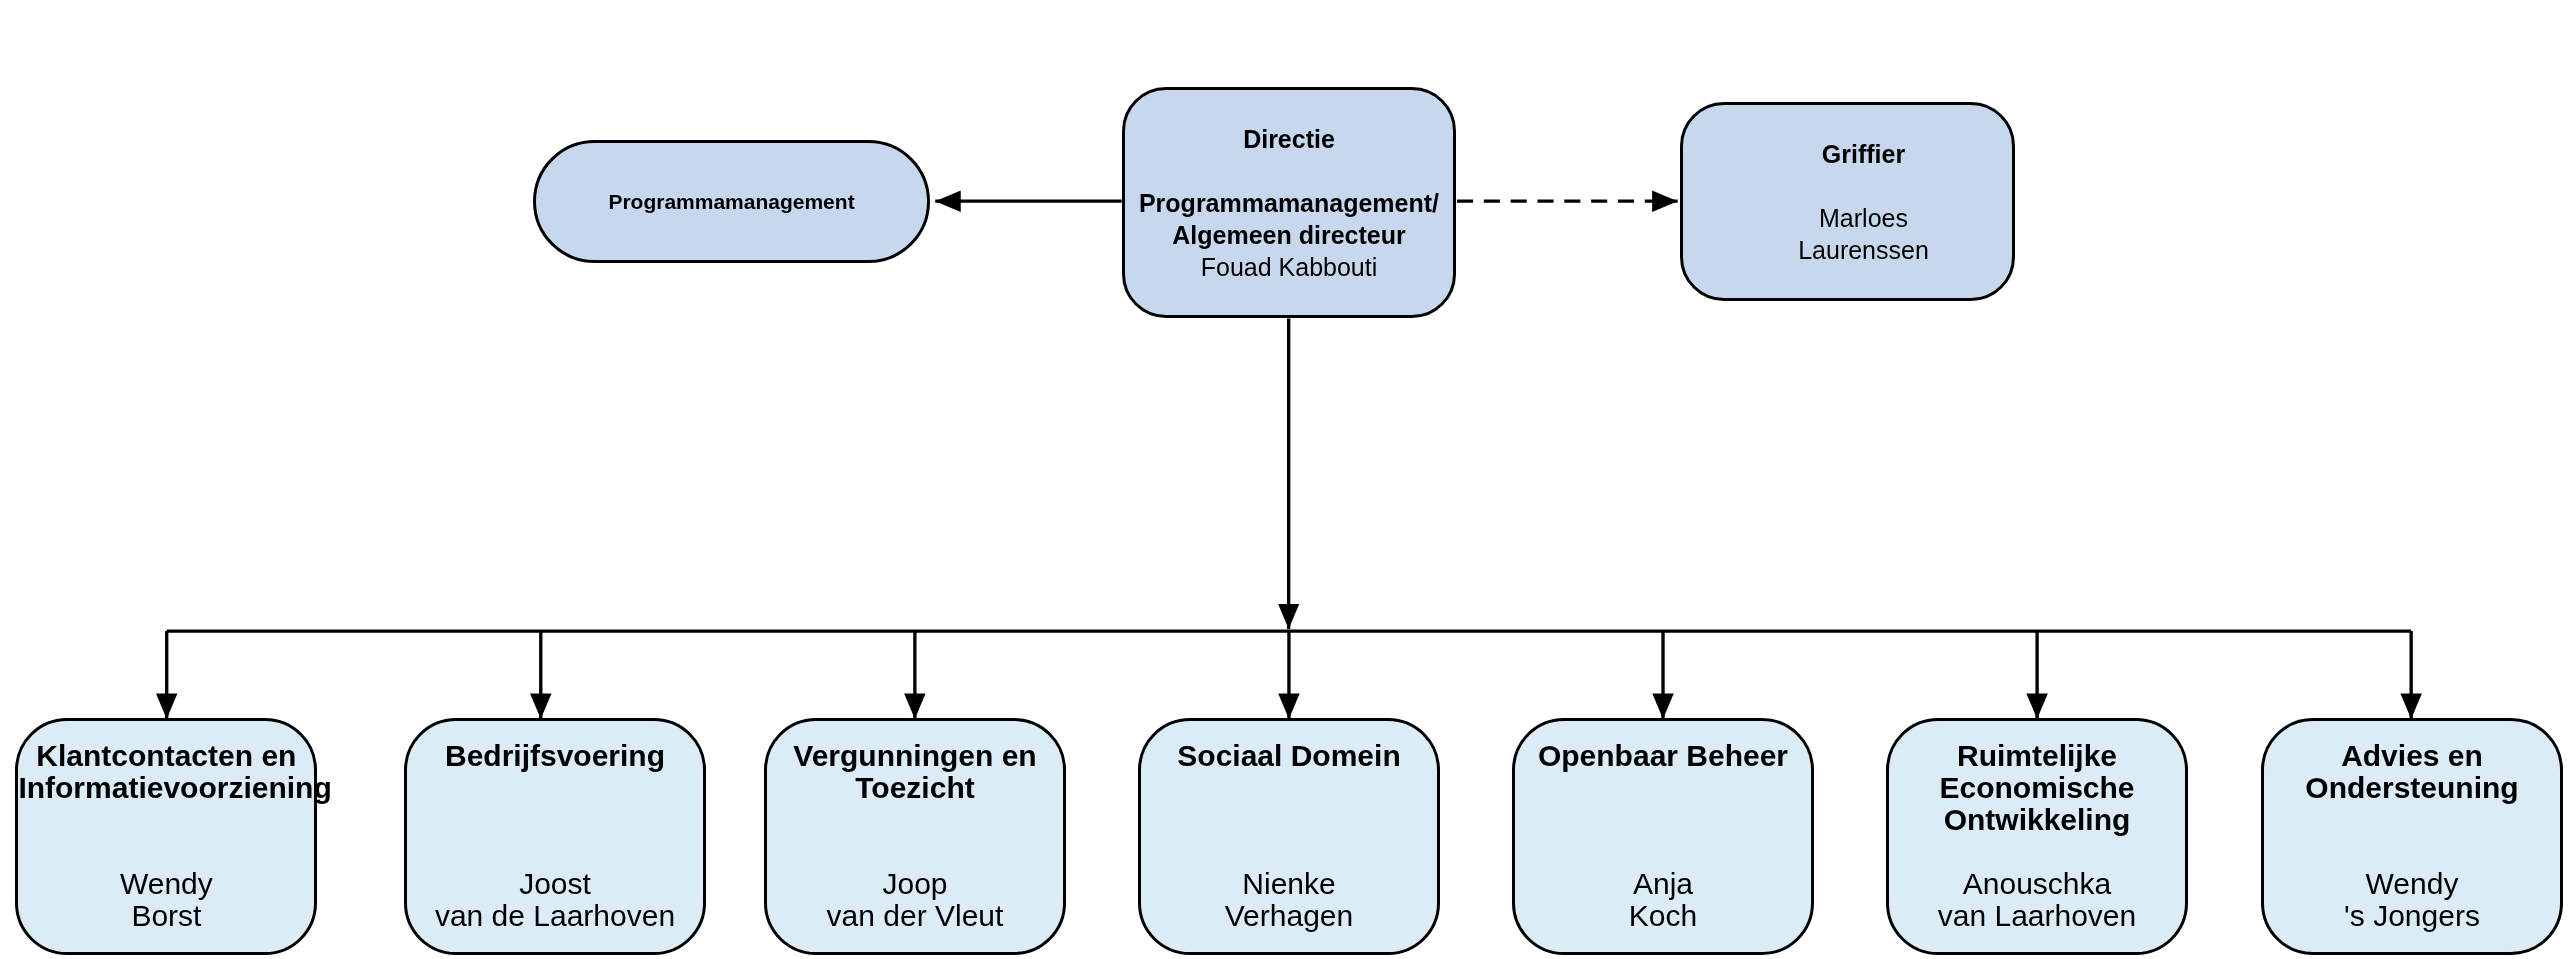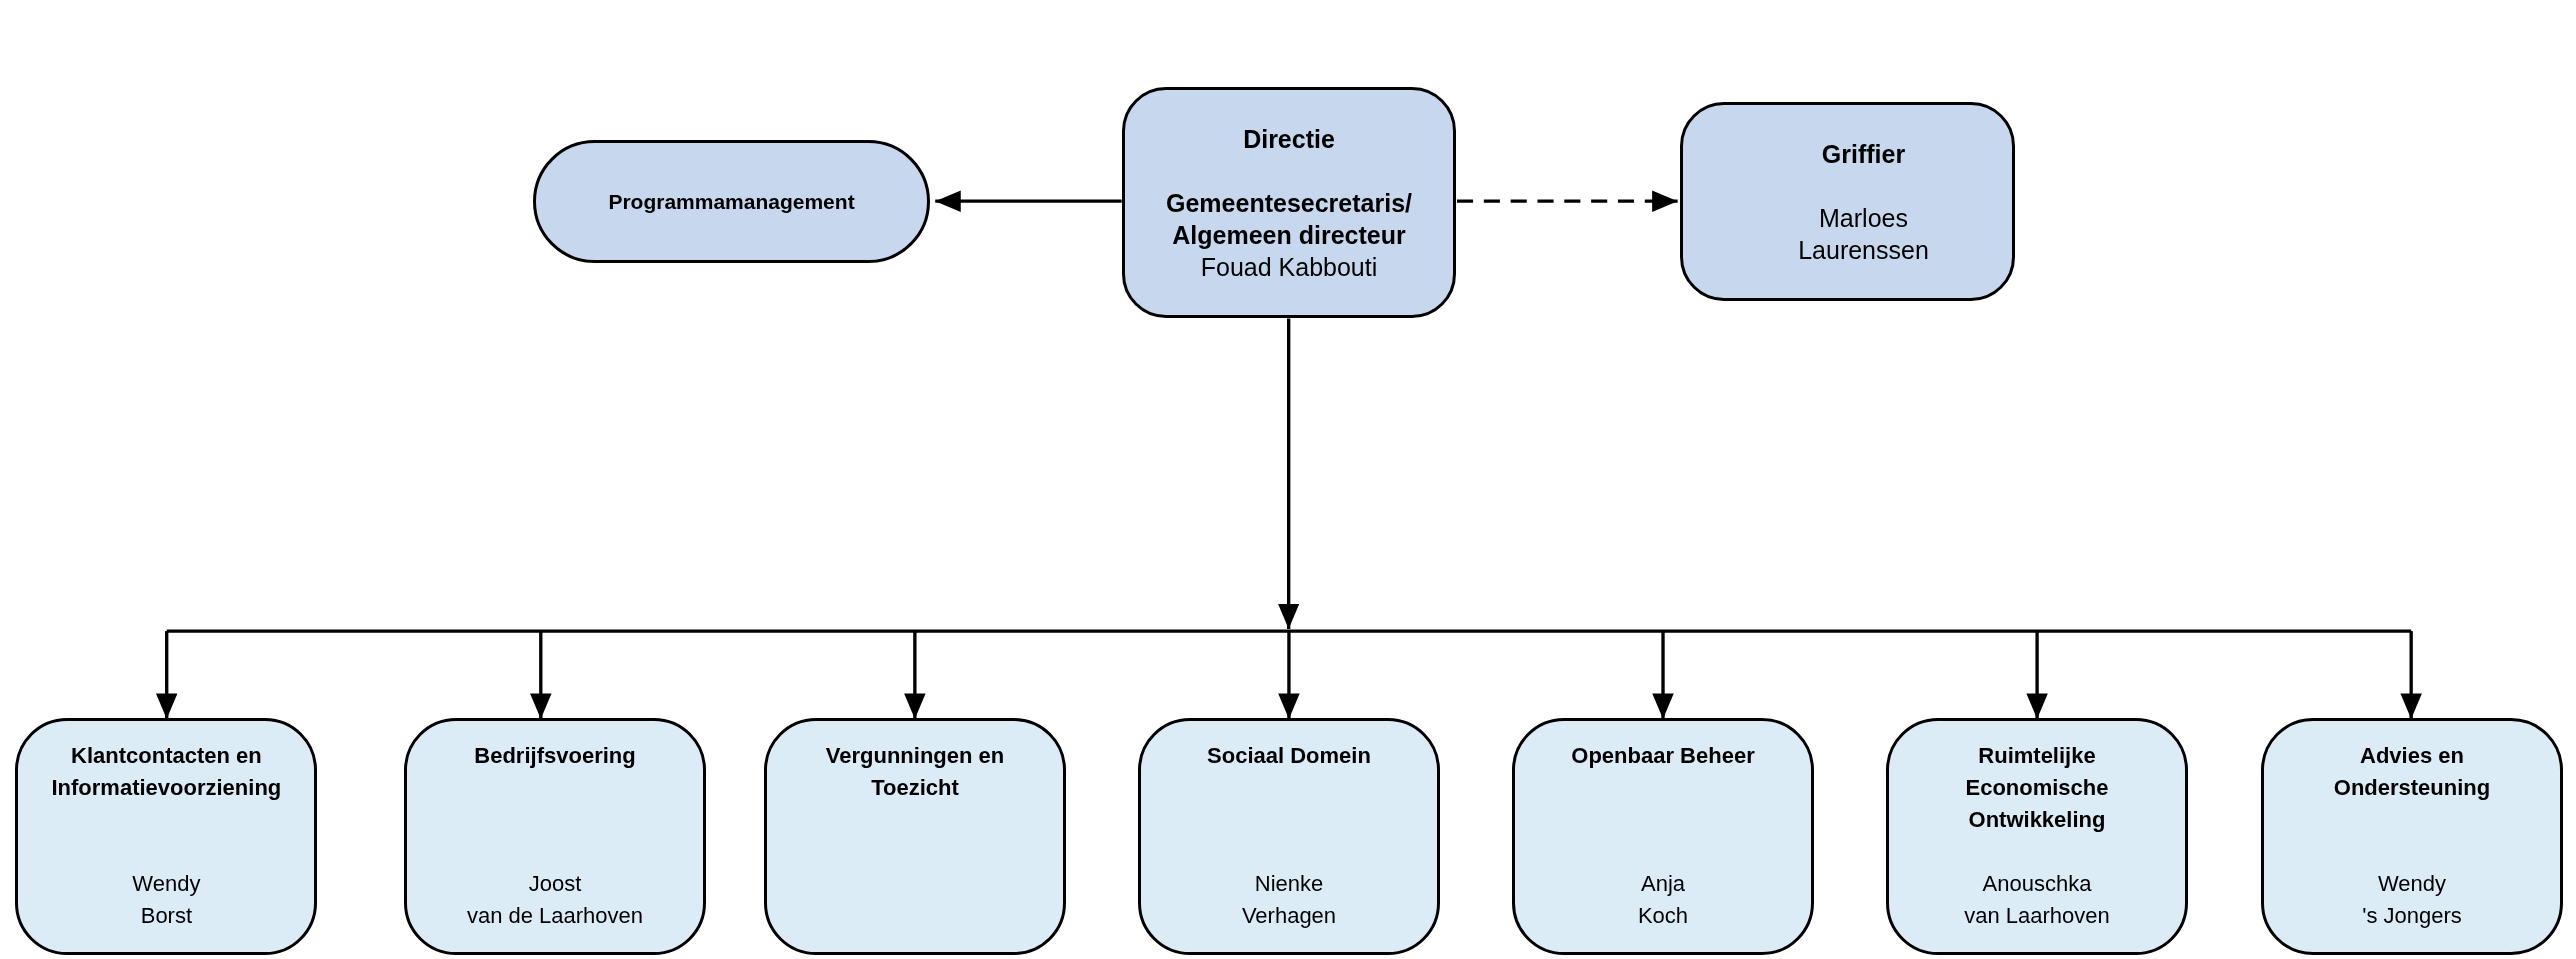--- a/index.html
+++ b/index.html
@@ -47,21 +47,21 @@
   .bold { font-weight: bold; }
   .pill-label { font-size: 21px; font-weight: bold; white-space: nowrap; }
   .spacer { height: 32px; }
   .dept-title {
     position: absolute; left: 0; right: 0; top: 19px;
     font-weight: bold;
   }
   .dept-person {
     position: absolute; left: 0; right: 0; bottom: 20px;
   }
-  .dept-title div, .dept-person div { font-size: 22px; line-height: 32px; white-space: nowrap; }
+  .dept-title div, .dept-person div { font-size: 30px; line-height: 32px; white-space: nowrap; }
 </style>
 </head>
 <body>
 
 <div class="canvas">
 
   <svg class="connectors" viewBox="0 0 3840 1430" xmlns="http://www.w3.org/2000/svg">
     <defs>
       <marker id="arrow" markerUnits="userSpaceOnUse" markerWidth="40" markerHeight="34" refX="38" refY="16" orient="auto">
         <path d="M0,0 L38,16 L0,32 Z" fill="#000"></path>
@@ -82,21 +82,21 @@
         <line x1="2479.2" y1="941" x2="2479.2" y2="1072" stroke="#000000" stroke-width="5" marker-end="url(#arrow)"></line>
         <line x1="3037" y1="941" x2="3037" y2="1072" stroke="#000000" stroke-width="5" marker-end="url(#arrow)"></line>
         <line x1="3594.7999999999997" y1="941" x2="3594.7999999999997" y2="1072" stroke="#000000" stroke-width="5" marker-end="url(#arrow)"></line>
         <line x1="248" y1="941" x2="3594.7999999999997" y2="941" stroke="#000000" stroke-width="5"></line>
       </g>
   </svg>
 
   <div class="node directie top-node">
     <div class="t bold">Directie</div>
     <div class="spacer"></div>
-    <div class="t bold">Gemeentesecretaris/</div>
+    <div class="t bold">Programmamanagement/</div>
     <div class="t bold">Algemeen directeur</div>
     <div class="t">Fouad Kabbouti</div>
   </div>
 
   <div class="node pill">
     <div class="pill-label">Programmamanagement</div>
   </div>
 
   <div class="node griffier top-node">
     <div class="t bold">Griffier</div>
@@ -122,20 +122,24 @@
         </div>
       <div class="dept-person">
           <div>Joost</div>
           <div>van de Laarhoven</div>
         </div>
     </div>
       <div class="node dept" style="left: 764px;">
       <div class="dept-title">
           <div>Vergunningen en</div>
           <div>Toezicht</div>
+        </div>
+      <div class="dept-person">
+          <div>Joop</div>
+          <div>van der Vleut</div>
         </div>
     </div>
       <div class="node dept" style="left: 1138px;">
       <div class="dept-title">
           <div>Sociaal Domein</div>
         </div>
       <div class="dept-person">
           <div>Nienke</div>
           <div>Verhagen</div>
         </div>

